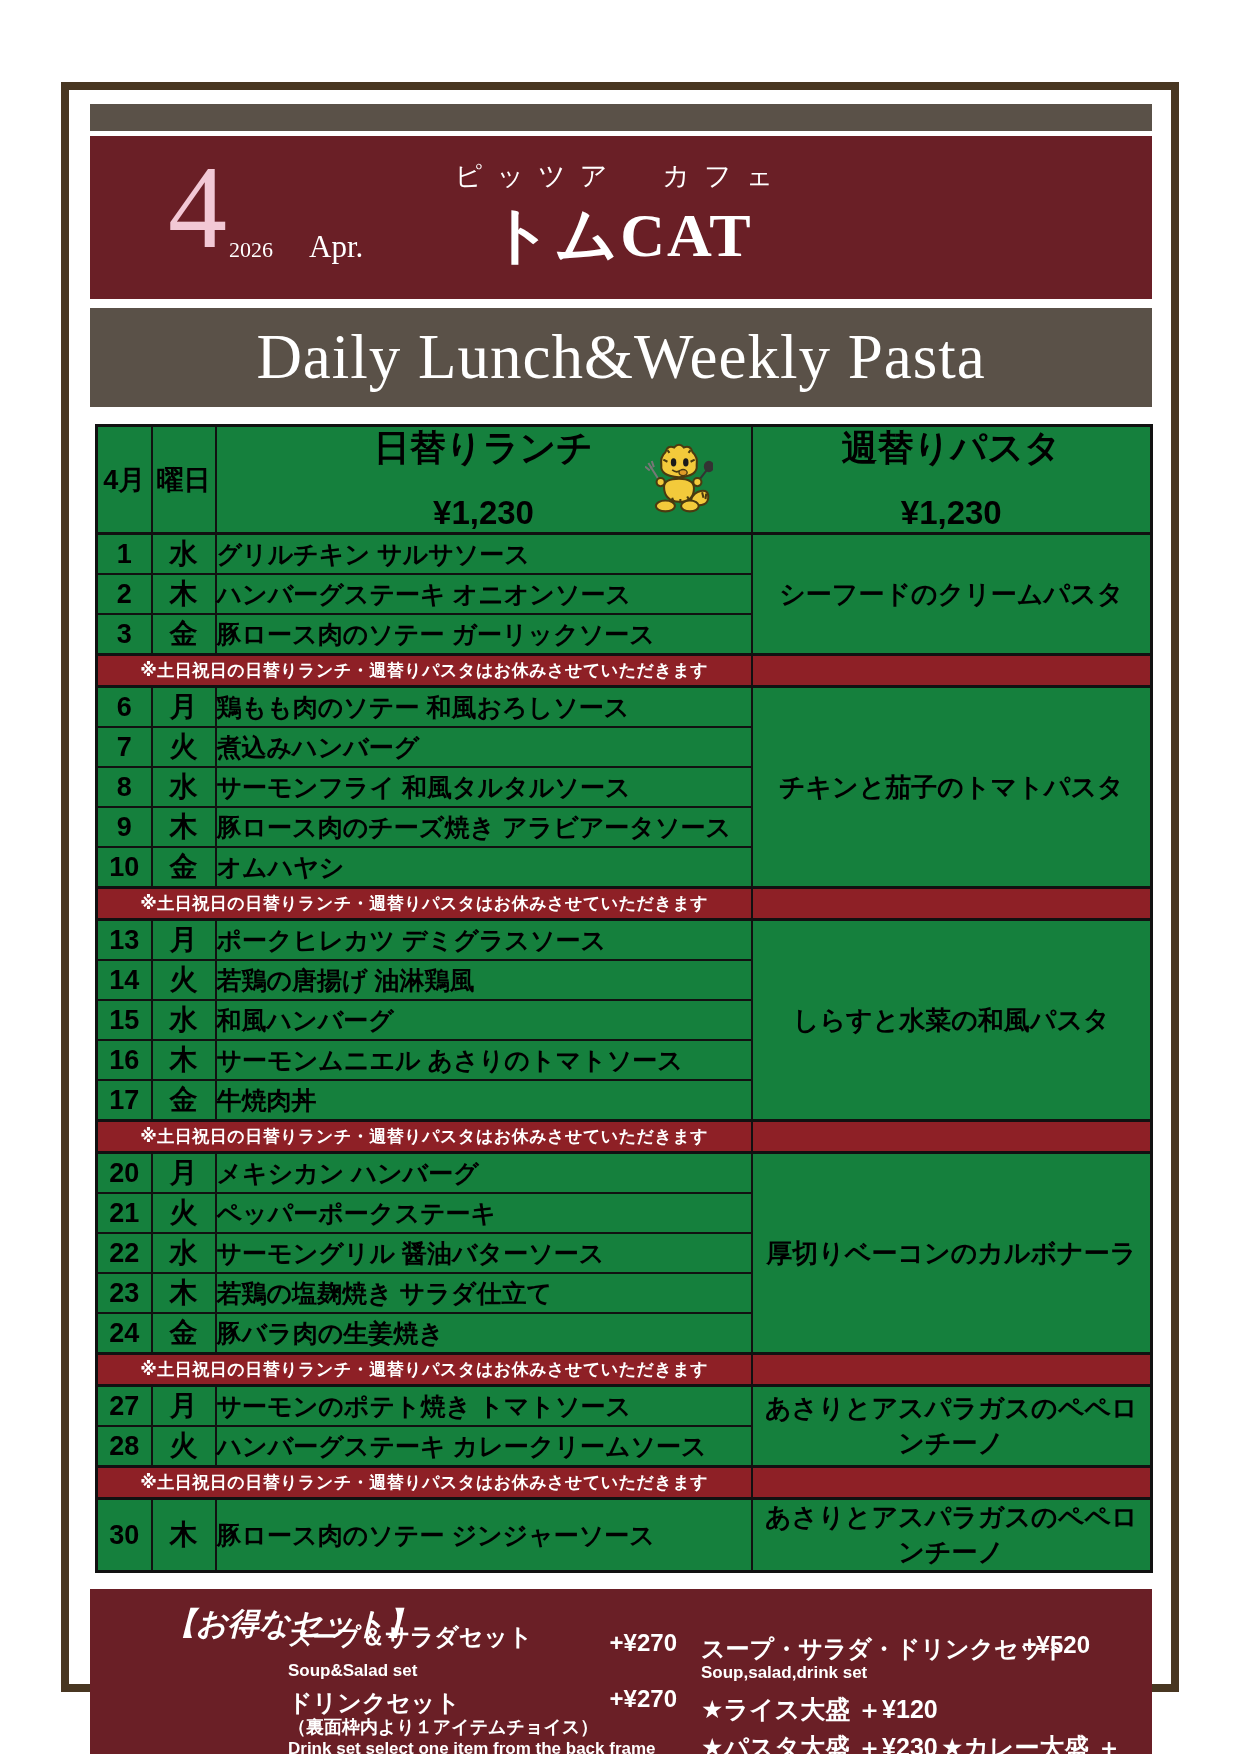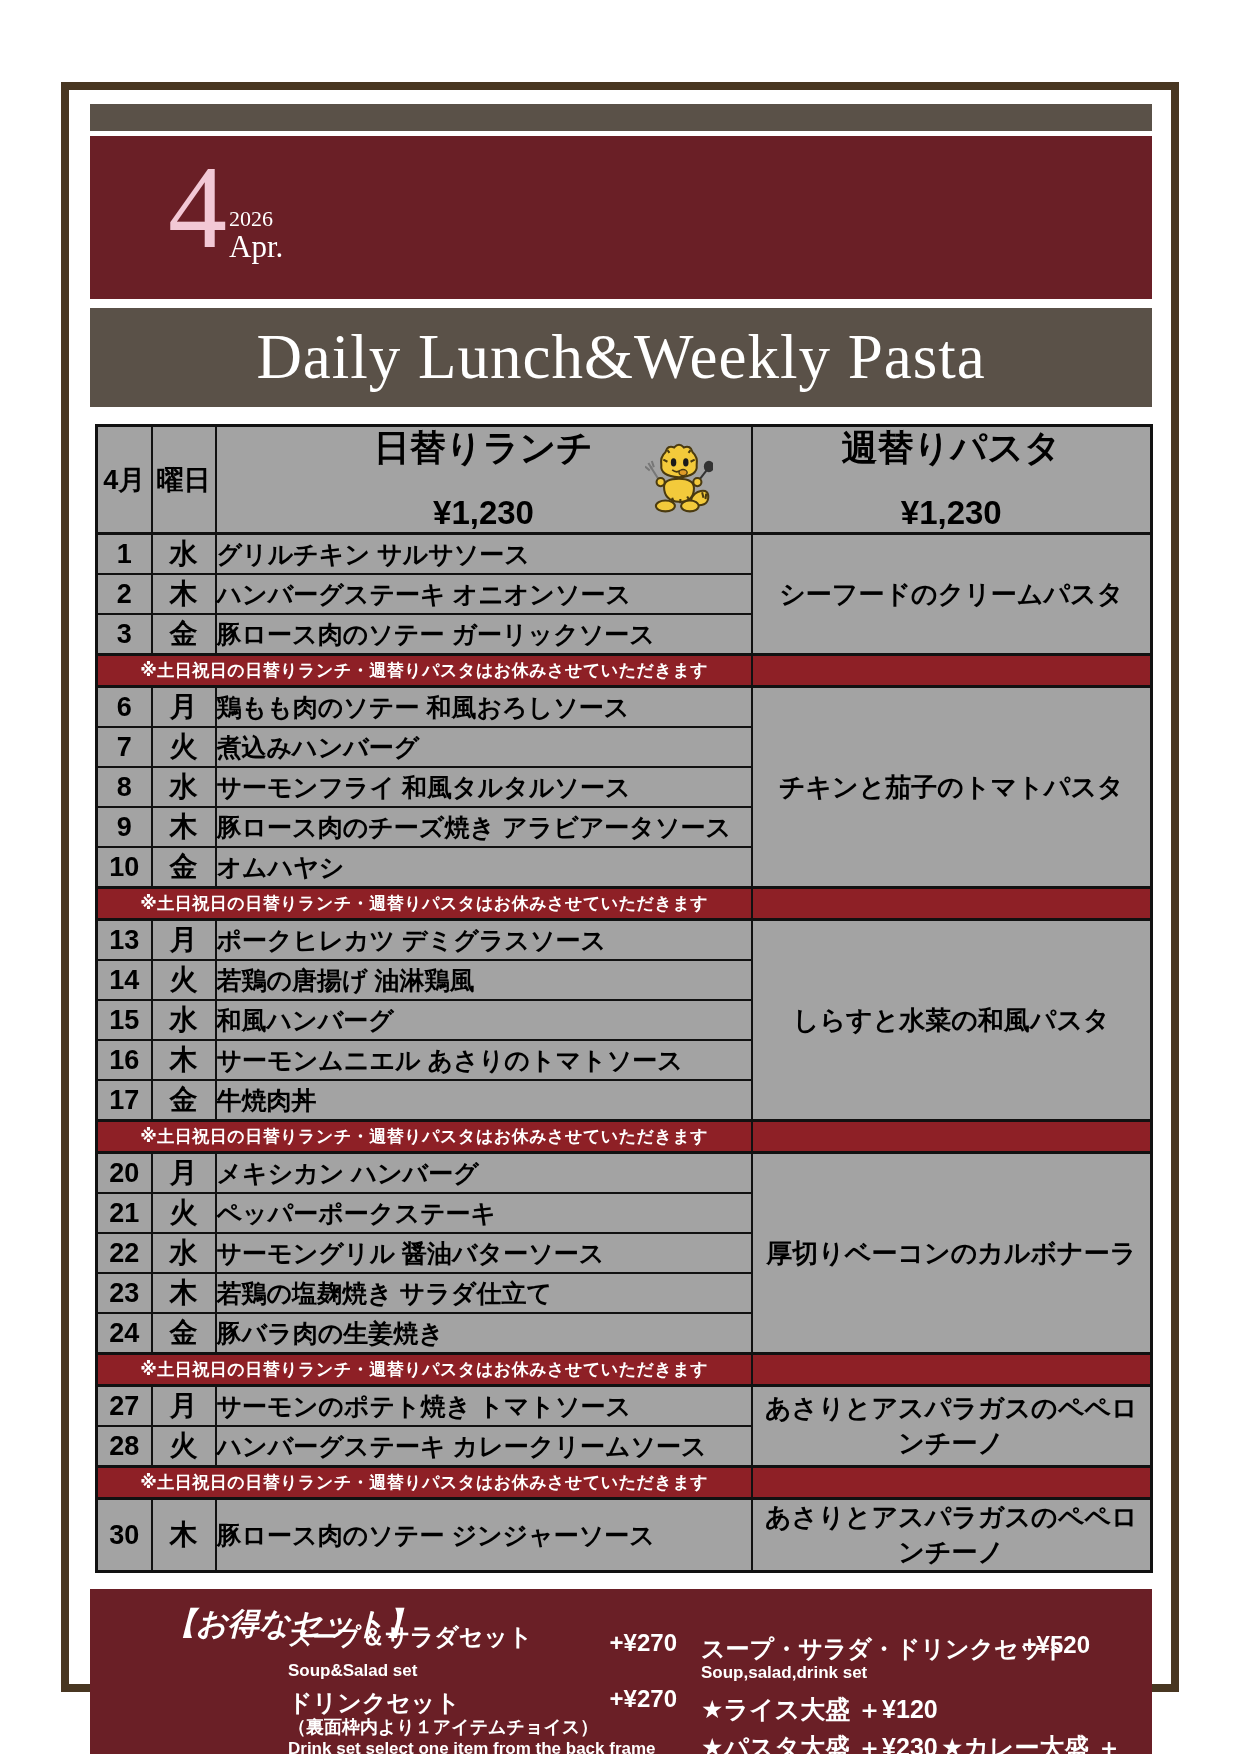--- a/index.html
+++ b/index.html
@@ -18,21 +18,21 @@
   .band-top-gray { height:27px; background:var(--gray-band,#5a5148); }
   .band-header {
     height:163px; margin-top:5px; background:var(--maroon,#6a1f26);
     position:relative; color:#fff;
   }
   .month-block { position:absolute; left:78px; top:16px; display:flex; align-items:flex-end; }
   .month-number {
     font-family:"Liberation Serif","DejaVu Serif",serif;
     font-size:118px; line-height:0.95; color:var(--pink,#f2c8d5); font-weight:400;
   }
-  .month-sub { display:flex; flex-direction:column; align-items:flex-start; margin-left:2px; margin-bottom:2px; }
+  .month-sub { display:flex; flex-direction:row; align-items:flex-end; margin-left:2px; margin-bottom:2px;gap:36px; }
   .month-year { font-family:"Liberation Serif","DejaVu Serif",serif; font-size:22px; line-height:1.1; }
   .month-abbr { font-family:"Liberation Serif","DejaVu Serif",serif; font-size:31px; line-height:1.0; }
   .shop-block { position:absolute; left:0; right:0; top:22px; text-align:center; }
   .shop-subtitle {
     font-family:"Liberation Serif","DejaVu Serif",serif;
     font-size:27px; letter-spacing:14px; margin-bottom:10px;
   }
   .shop-name {
     font-family:"Liberation Serif","DejaVu Serif",serif;
     font-size:62px; font-weight:bold; letter-spacing:2px; line-height:1.0;
@@ -42,21 +42,21 @@
     display:flex; align-items:center; justify-content:center;
   }
   .banner-title {
     font-family:"Liberation Serif","DejaVu Serif",serif;
     color:#fff; font-size:63px; letter-spacing:1px;
   }
 
   
   .menu-table {
     margin:17px 0 0 5px; border-collapse:collapse; table-layout:fixed;
-    width:1055px; background:#a3a3a3;
+    width:1055px; background:#15803d;
     border:3px solid #111;
   }
   .menu-table th, .menu-table td { border:2px solid #111; padding:0; }
   .menu-table thead th { border-bottom:3px solid #111; height:100px; vertical-align:middle; }
   .th-small { font-size:27px; font-weight:bold; color:#000; text-align:center; }
   .th-lunch { position:relative; }
   .th-title { font-size:36px; font-weight:bold; color:#000; text-align:center; line-height:1.15; }
   .th-price { font-size:33px; font-weight:bold; color:#000; text-align:center; margin-top:26px; }
   .mascot { position:absolute; right:38px; top:12px; }
 
@@ -94,20 +94,24 @@
 
   <div class="band-top-gray"></div>
 
   <div class="band-header">
     <div class="month-block">
       <span class="month-number">4</span>
       <span class="month-sub">
         <span class="month-year">2026</span>
         <span class="month-abbr">Apr.</span>
       </span>
+    </div>
+    <div class="shop-block">
+      <div class="shop-subtitle">ピッツア　カフェ</div>
+      <div class="shop-name">トムCAT</div>
     </div>
   </div>
 
   <div class="band-banner">
     <span class="banner-title">Daily Lunch&amp;Weekly Pasta</span>
   </div>
 
   <table class="menu-table">
     <colgroup>
       <col style="width:55px">

